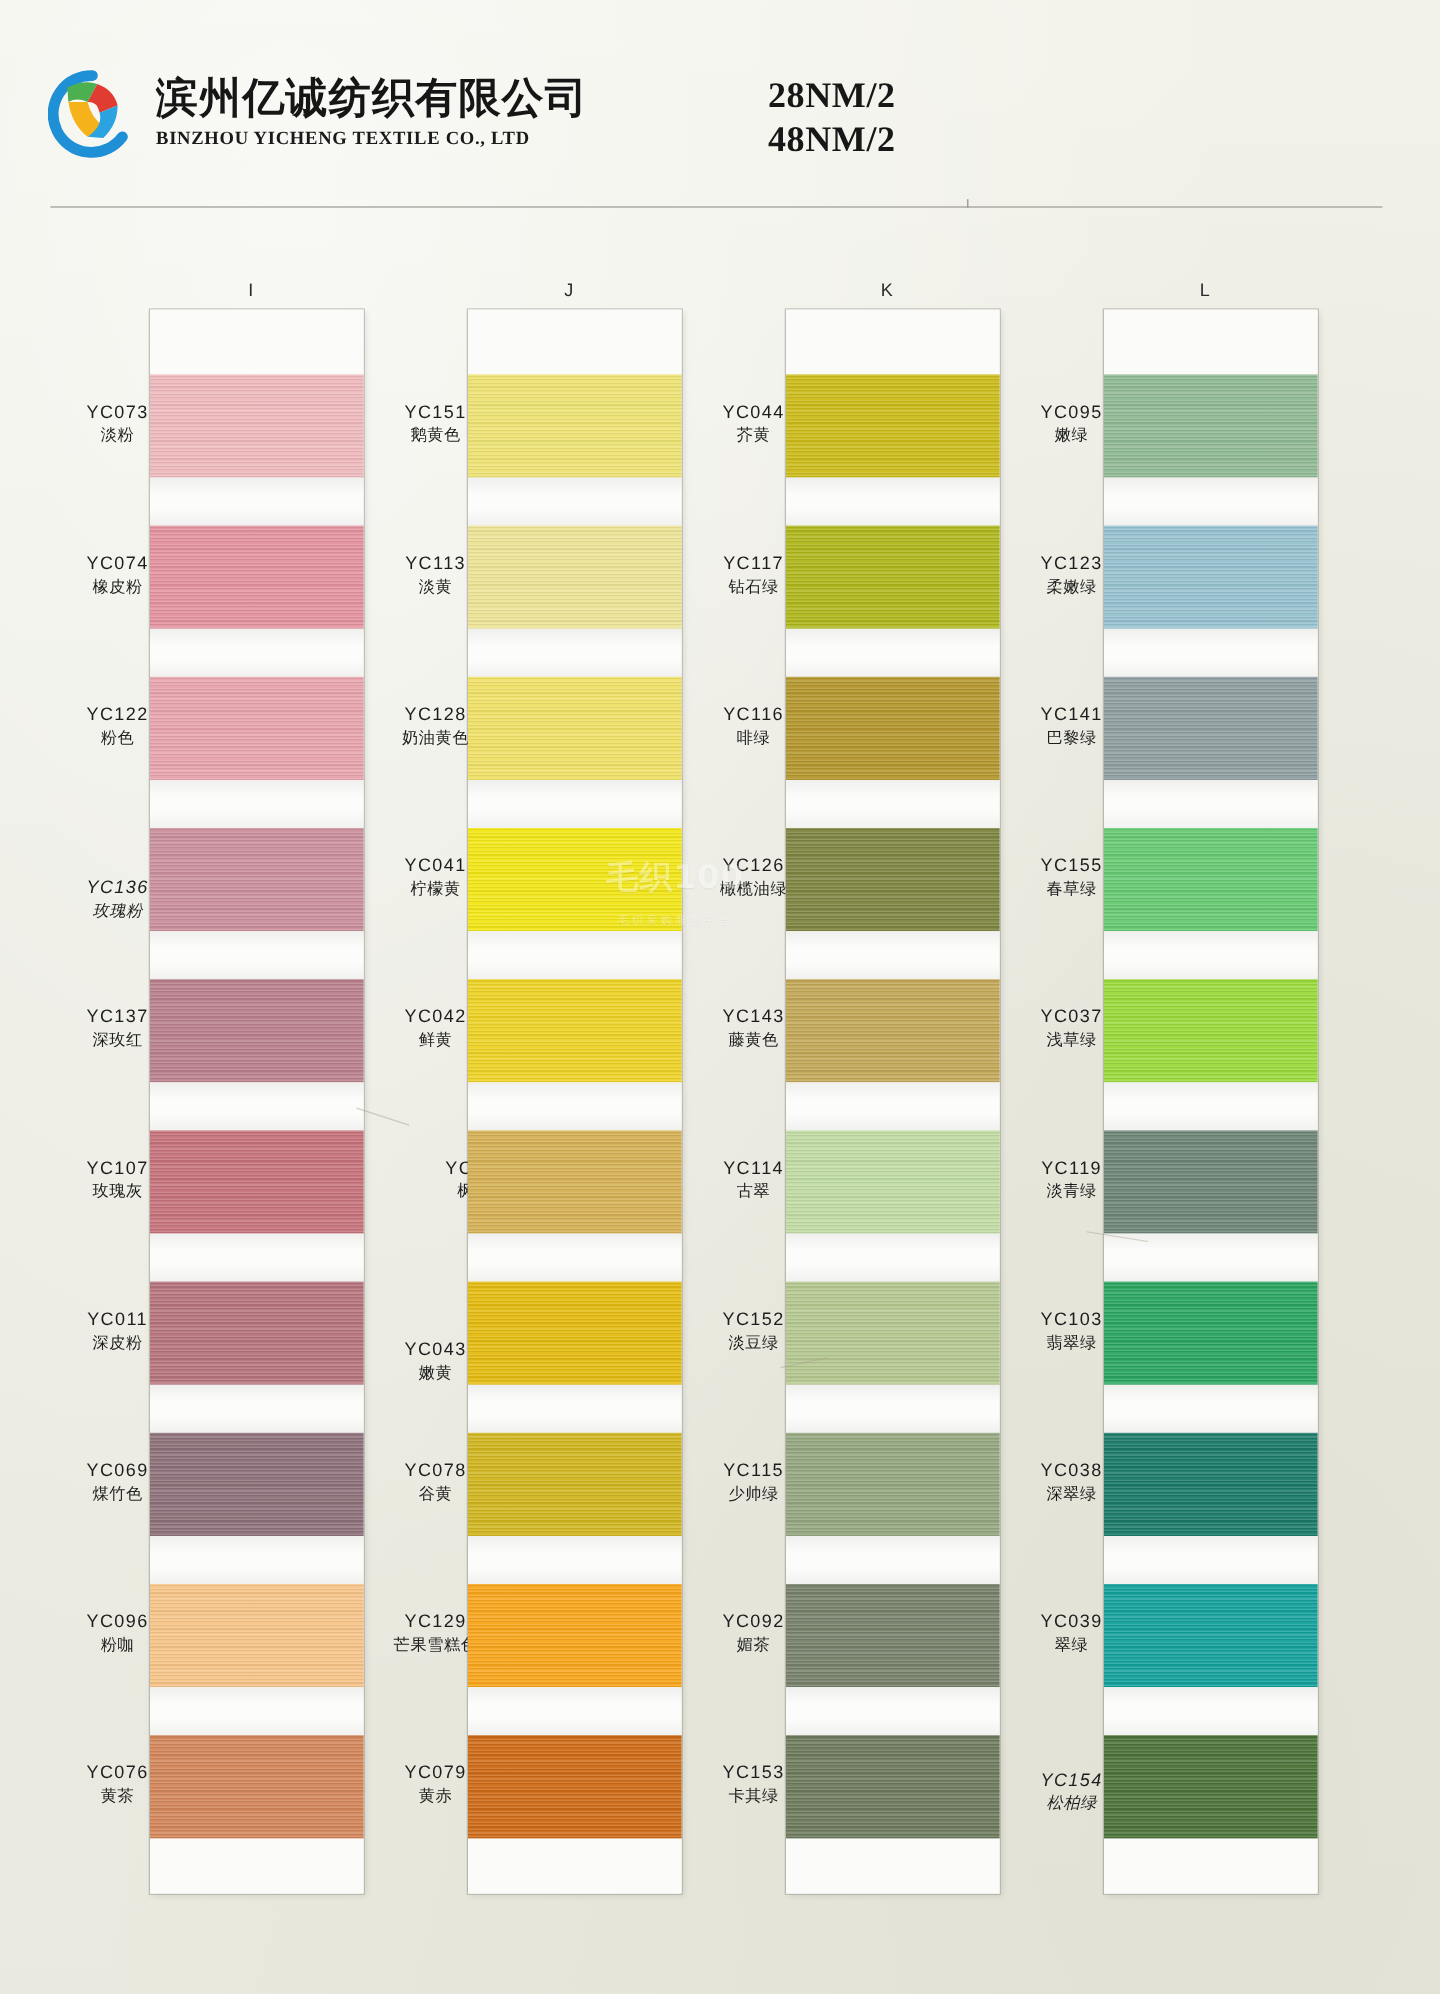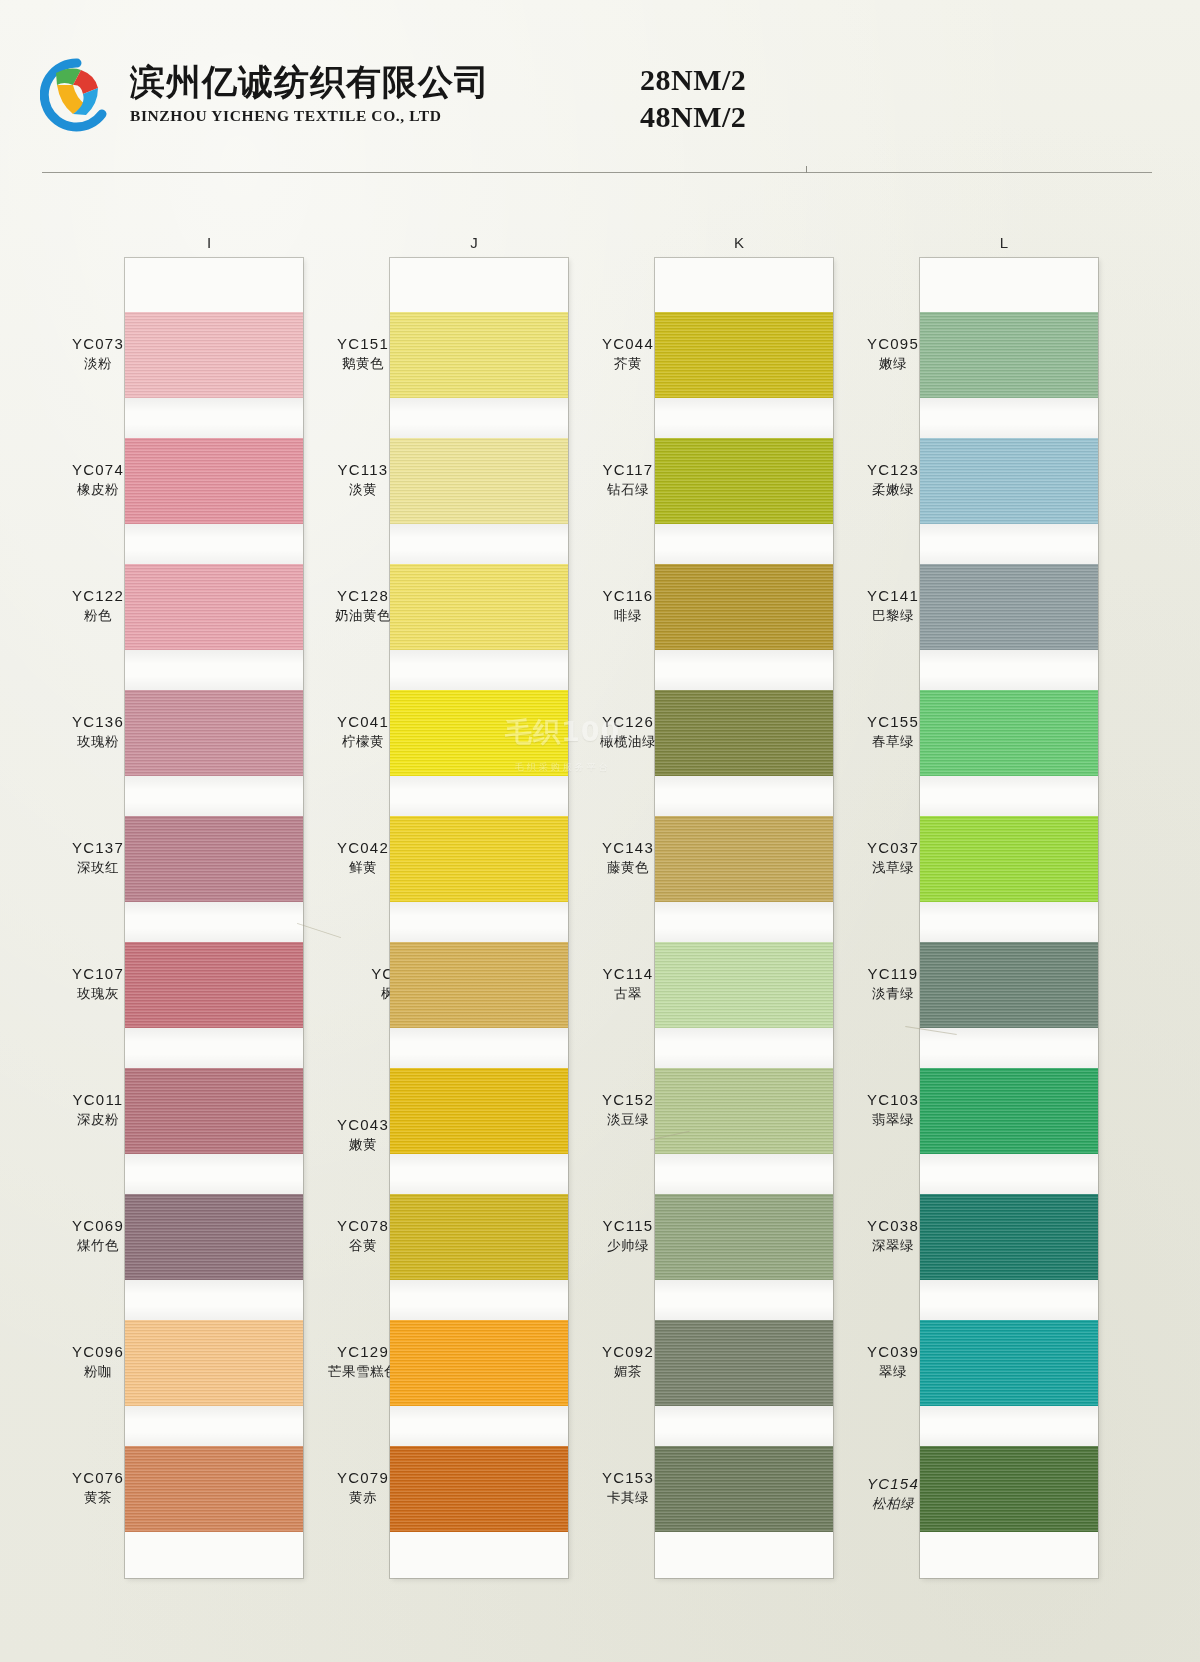--- a/index.html
+++ b/index.html
@@ -186,21 +186,21 @@
         <span class="name">淡粉</span>
       </div>
       <div class="lbl" style="top: 202px;">
         <span class="code">YC074</span>
         <span class="name">橡皮粉</span>
       </div>
       <div class="lbl" style="top: 328px;">
         <span class="code">YC122</span>
         <span class="name">粉色</span>
       </div>
-      <div class="lbl" style="top: 454px;">
+      <div class="lbl" style="top: 472px; font-style: italic;">
         <span class="code">YC136</span>
         <span class="name">玫瑰粉</span>
       </div>
       <div class="lbl" style="top: 580px;">
         <span class="code">YC137</span>
         <span class="name">深玫红</span>
       </div>
       <div class="lbl" style="top: 706px;">
         <span class="code">YC107</span>
         <span class="name">玫瑰灰</span>

